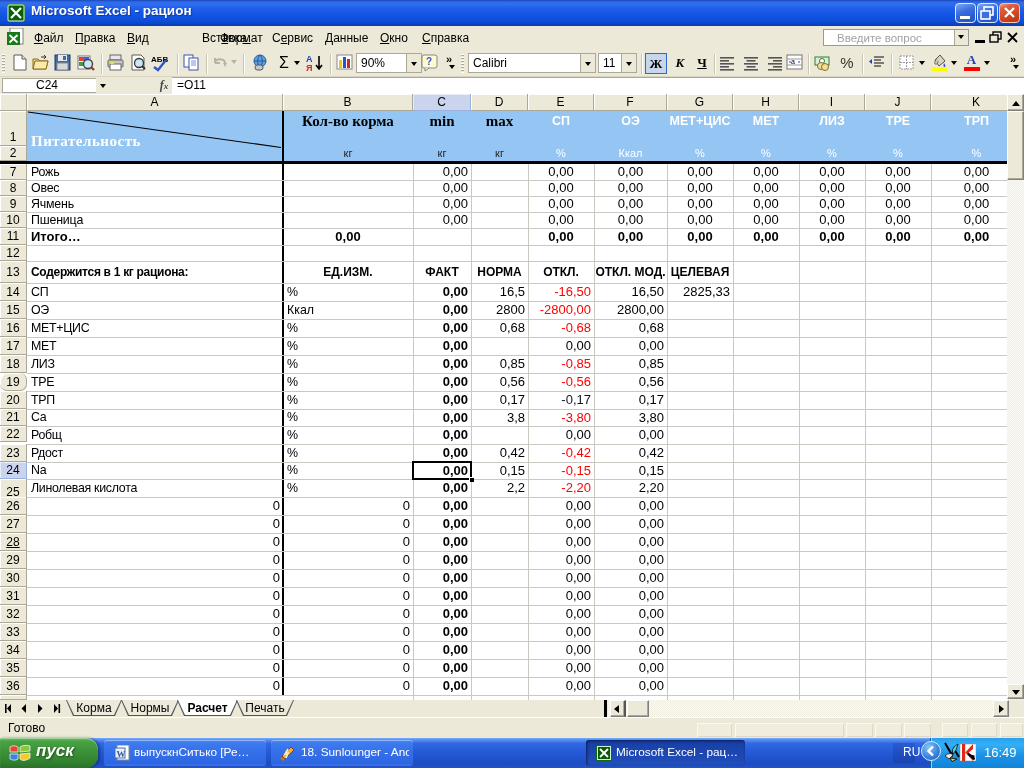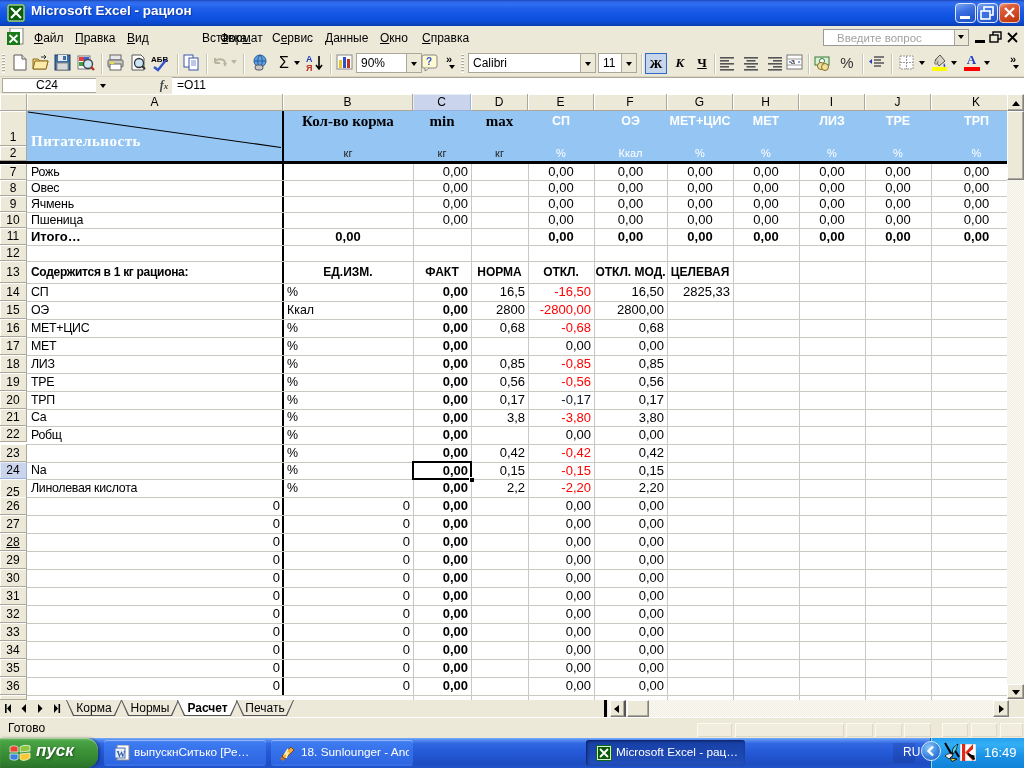--- a/index.html
+++ b/index.html
@@ -247,21 +247,21 @@
 <div class="hdrbox" style="left:0;top:196px;width:27px;height:16px;">9</div>
 <div class="hdrbox" style="left:0;top:212px;width:27px;height:16px;">10</div>
 <div class="hdrbox" style="left:0;top:228px;width:27px;height:17px;">11</div>
 <div class="hdrbox" style="left:0;top:245px;width:27px;height:16px;">12</div>
 <div class="hdrbox" style="left:0;top:261px;width:27px;height:22px;">13</div>
 <div class="hdrbox" style="left:0;top:283px;width:27px;height:18px;">14</div>
 <div class="hdrbox" style="left:0;top:301px;width:27px;height:18px;">15</div>
 <div class="hdrbox" style="left:0;top:319px;width:27px;height:18px;">16</div>
 <div class="hdrbox" style="left:0;top:337px;width:27px;height:18px;">17</div>
 <div class="hdrbox" style="left:0;top:355px;width:27px;height:18px;">18</div>
-<div class="hdrbox" style="left:0;top:373px;width:27px;height:18px;">19</div>
+<div class="hdrbox" style="left:0;top:373px;width:27px;height:18px;border-radius:7px;">19</div>
 <div class="hdrbox" style="left:0;top:391px;width:27px;height:18px;">20</div>
 <div class="hdrbox" style="left:0;top:409px;width:27px;height:17px;">21</div>
 <div class="hdrbox" style="left:0;top:426px;width:27px;height:16px;">22</div>
 <div class="hdrbox" style="left:0;top:444px;width:27px;height:18px;">23</div>
 <div class="hdrbox hdrsel" style="left:0;top:462px;width:27px;height:17px;">24</div>
 <div class="hdrbox" style="left:0;top:479px;width:27px;height:26px;">25</div>
 <div class="hdrbox" style="left:0;top:497px;width:27px;height:18px;">26</div>
 <div class="hdrbox" style="left:0;top:515px;width:27px;height:18px;">27</div>
 <div class="hdrbox" style="left:0;top:533px;width:27px;height:18px;text-decoration:underline;">28</div>
 <div class="hdrbox" style="left:0;top:551px;width:27px;height:18px;">29</div>
@@ -437,20 +437,21 @@
 <div class="cell" style="left:287px;top:409px;width:123px;height:17px;line-height:17px;font-size:12.4px;">%</div>
 <div class="cell" style="left:417px;top:409px;width:51px;height:17px;line-height:17px;text-align:right;font-weight:bold;">0,00</div>
 <div class="cell" style="left:475px;top:409px;width:50px;height:17px;line-height:17px;text-align:right;">3,8</div>
 <div class="cell" style="left:532px;top:409px;width:59px;height:17px;line-height:17px;text-align:right;color:#FF0000;">-3,80</div>
 <div class="cell" style="left:598px;top:409px;width:66px;height:17px;line-height:17px;text-align:right;">3,80</div>
 <div class="cell" style="left:31px;top:426px;width:249px;height:18px;line-height:18px;letter-spacing:-0.3px;font-size:12.4px;">Робщ</div>
 <div class="cell" style="left:287px;top:426px;width:123px;height:18px;line-height:18px;font-size:12.4px;">%</div>
 <div class="cell" style="left:417px;top:426px;width:51px;height:18px;line-height:18px;text-align:right;font-weight:bold;">0,00</div>
 <div class="cell" style="left:532px;top:426px;width:59px;height:18px;line-height:18px;text-align:right;">0,00</div>
 <div class="cell" style="left:598px;top:426px;width:66px;height:18px;line-height:18px;text-align:right;">0,00</div>
+<div class="cell" style="left:31px;top:444px;width:249px;height:18px;line-height:18px;letter-spacing:-0.3px;font-size:12.4px;">Рдост</div>
 <div class="cell" style="left:287px;top:444px;width:123px;height:18px;line-height:18px;font-size:12.4px;">%</div>
 <div class="cell" style="left:417px;top:444px;width:51px;height:18px;line-height:18px;text-align:right;font-weight:bold;">0,00</div>
 <div class="cell" style="left:475px;top:444px;width:50px;height:18px;line-height:18px;text-align:right;">0,42</div>
 <div class="cell" style="left:532px;top:444px;width:59px;height:18px;line-height:18px;text-align:right;color:#FF0000;">-0,42</div>
 <div class="cell" style="left:598px;top:444px;width:66px;height:18px;line-height:18px;text-align:right;">0,42</div>
 <div class="cell" style="left:31px;top:462px;width:249px;height:17px;line-height:17px;letter-spacing:-0.3px;font-size:12.4px;">Na</div>
 <div class="cell" style="left:287px;top:462px;width:123px;height:17px;line-height:17px;font-size:12.4px;">%</div>
 <div class="cell" style="left:417px;top:462px;width:51px;height:17px;line-height:17px;text-align:right;font-weight:bold;">0,00</div>
 <div class="cell" style="left:475px;top:462px;width:50px;height:17px;line-height:17px;text-align:right;">0,15</div>
 <div class="cell" style="left:532px;top:462px;width:59px;height:17px;line-height:17px;text-align:right;color:#FF0000;">-0,15</div>

